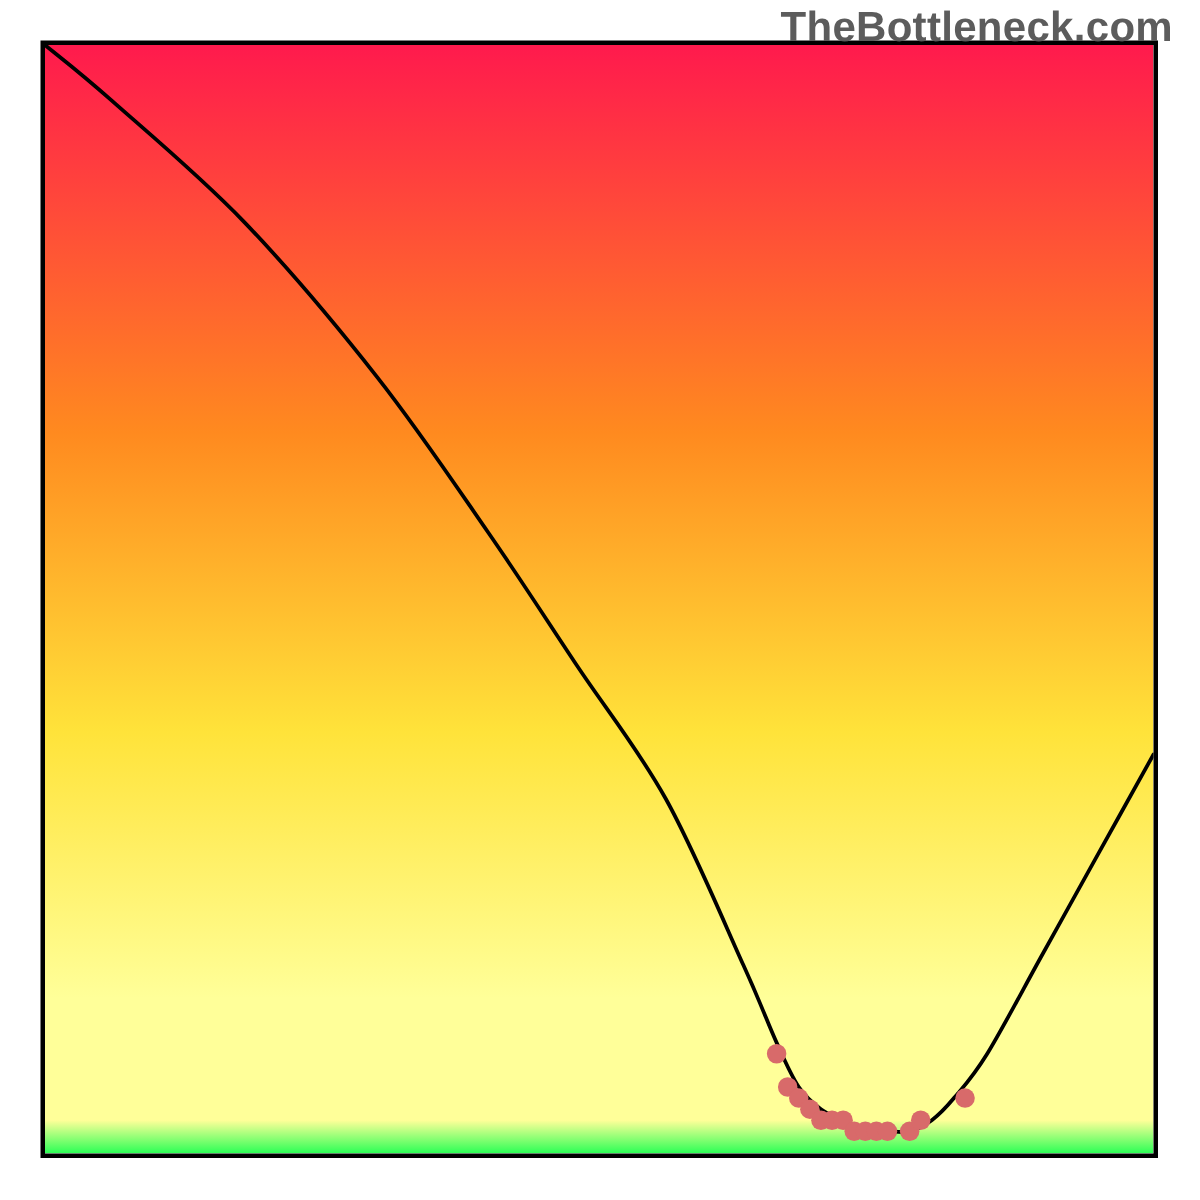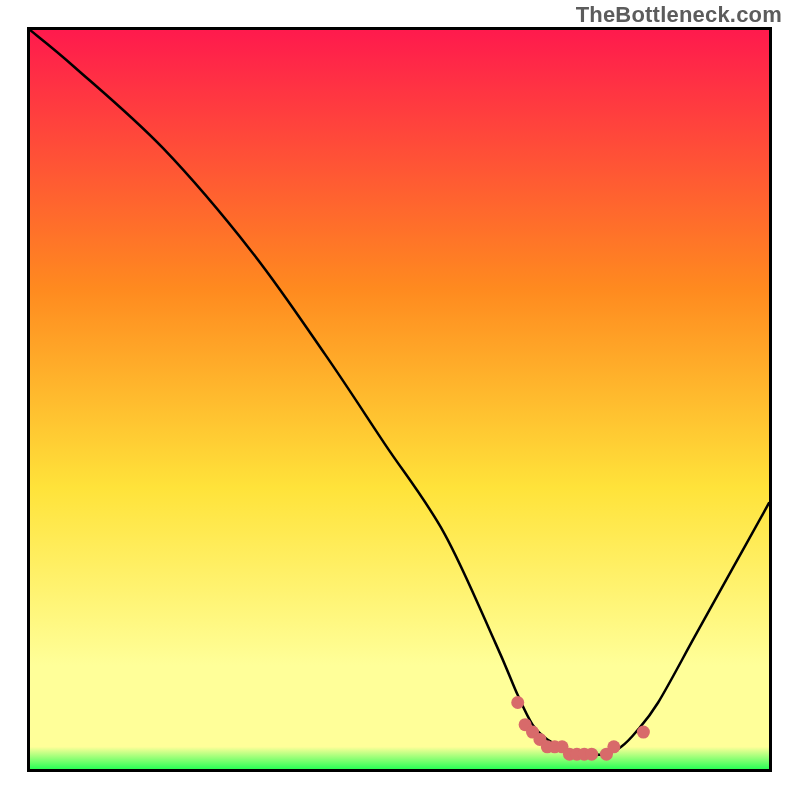--- a/index.html
+++ b/index.html
@@ -8,21 +8,21 @@
     width: 800px;
     height: 800px;
     background: #ffffff;
     overflow: hidden;
   }
   .watermark {
     position: absolute;
     top: 2px;
     right: 18px;
     font-family: Arial, Helvetica, sans-serif;
-    font-size: 22px;
+    font-size: 28px;
     font-weight: 600;
     color: #5c5c5c;
     z-index: 20;
     letter-spacing: 0.2px;
   }
   .plot-border {
     position: absolute;
     left: 27px;
     top: 27px;
     width: 745px;

